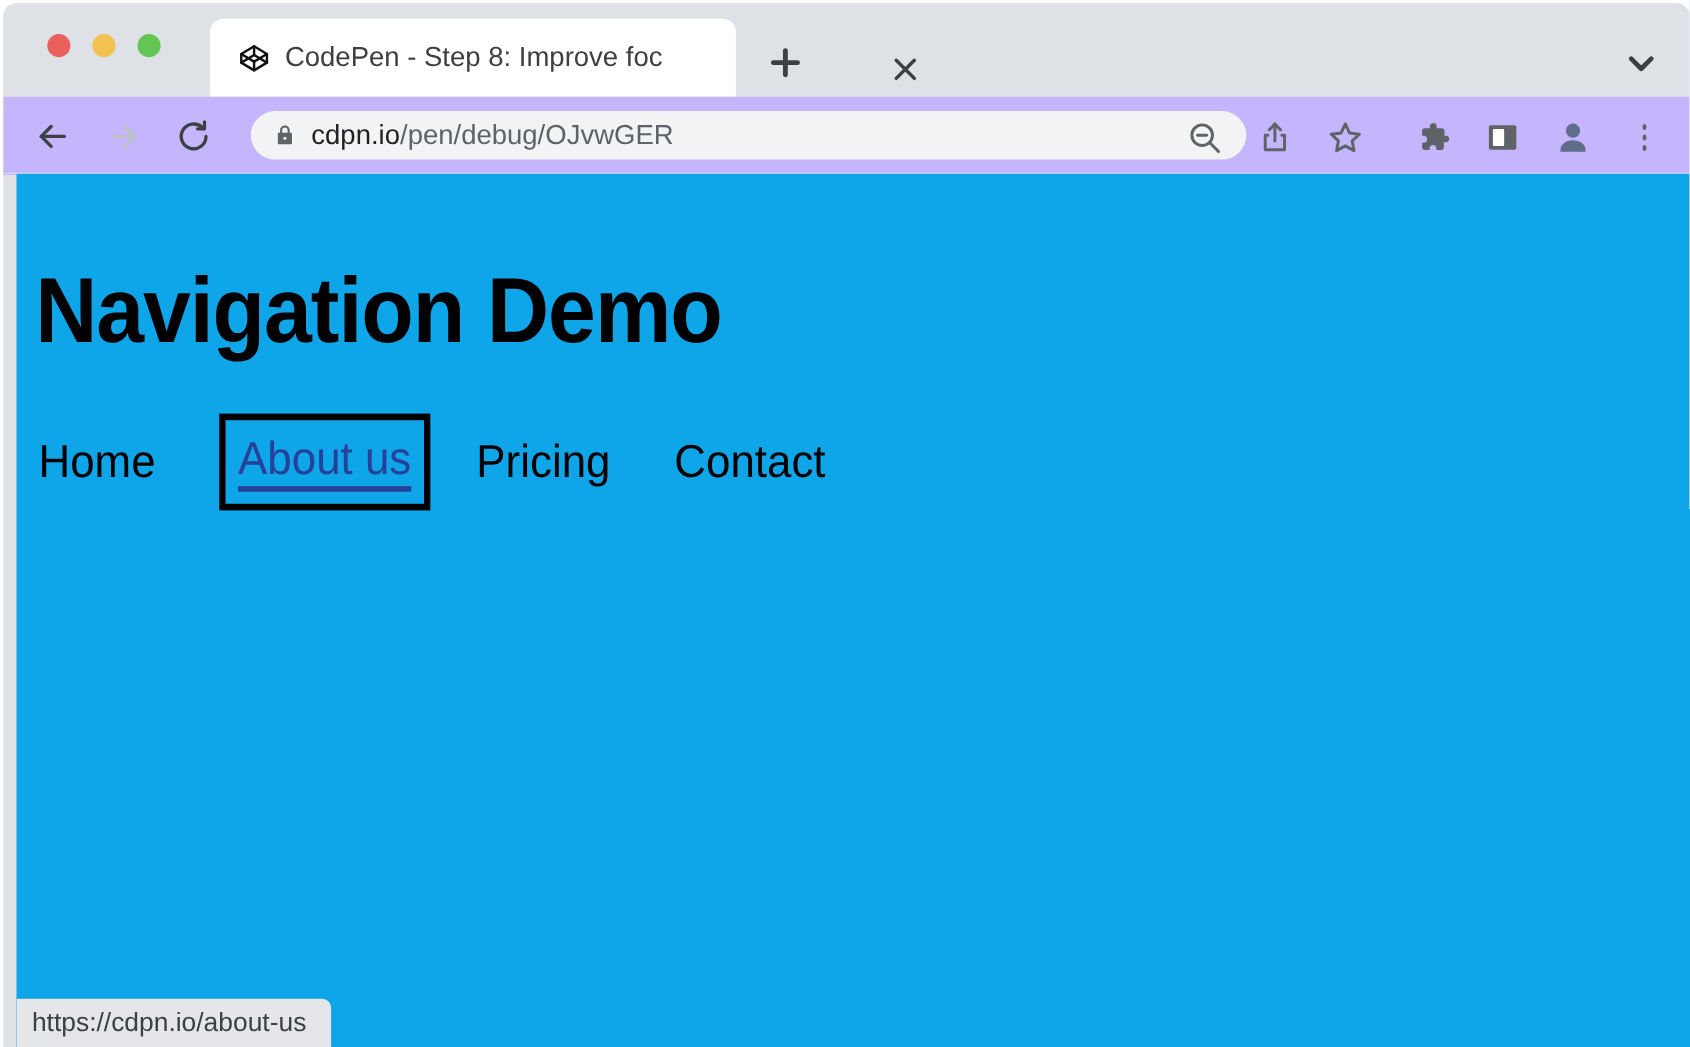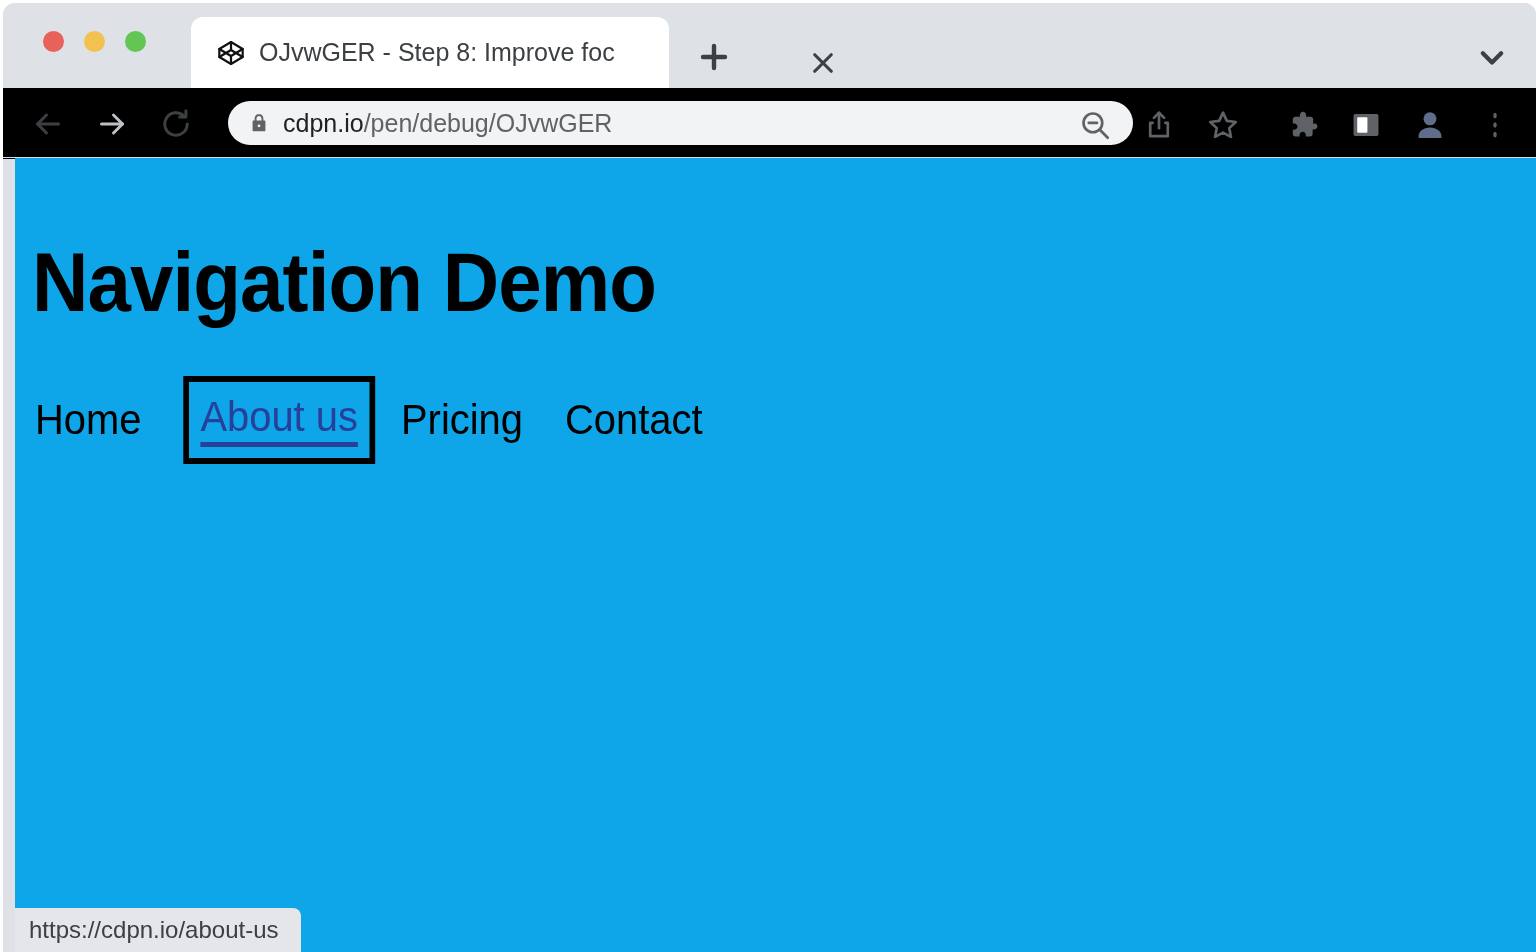--- a/index.html
+++ b/index.html
@@ -91,21 +91,21 @@
     position: absolute;
     left: 1467px; top: 32px;
     width: 44px; height: 44px;
   }
 
   
   .toolbar {
     position: absolute;
     left: 0; top: 85px;
     width: 1533px; height: 71px;
-    background: #000000;
+    background: #c4b5fd;
   }
   .toolbar-sep {
     position: absolute;
     left: 0; top: 154px;
     width: 1533px; height: 1px;
     background: #dadce0;
   }
 
   .nav-btn {
     position: absolute;
@@ -185,21 +185,21 @@
     transform-origin: left top;
     white-space: nowrap;
   }
 
   .nav {
     position: absolute;
     left: 20px;
     top: 224px;
     display: flex;
     align-items: center;
-    gap: 0;
+    gap: 16px;
   }
   .nav-link {
     font-family: "Liberation Sans Narrow", "Liberation Sans", sans-serif;
     font-size: 42px;
     color: #000000;
     text-decoration: none;
     line-height: 1;
     padding: 0;
     display: inline-block;
     white-space: nowrap;
@@ -254,21 +254,21 @@
       <div class="tab">
         <span class="tab-favicon">
           <svg viewBox="0 0 24 24" width="28" height="28" fill="none" stroke="#111" stroke-width="1.9" stroke-linejoin="round" stroke-linecap="round">
             <polygon points="12,2.6 22,8.6 22,15.4 12,21.4 2,15.4 2,8.6"></polygon>
             <polyline points="2,8.6 12,14.6 22,8.6"></polyline>
             <polyline points="2,15.4 12,9.4 22,15.4"></polyline>
             <line x1="12" y1="2.6" x2="12" y2="9.4"></line>
             <line x1="12" y1="14.6" x2="12" y2="21.4"></line>
           </svg>
         </span>
-        <span class="tab-title">OJvwGER - Step 8: Improve foc</span>
+        <span class="tab-title">CodePen - Step 8: Improve foc</span>
         <span class="tab-close">
           <svg viewBox="0 0 24 24" width="36" height="36" fill="none" stroke="#3c4043" stroke-width="2.1" stroke-linecap="round">
             <line x1="6.5" y1="6.5" x2="17.5" y2="17.5"></line>
             <line x1="17.5" y1="6.5" x2="6.5" y2="17.5"></line>
           </svg>
         </span>
       </div>
 
       <div class="new-tab-btn">
         <svg viewBox="0 0 24 24" width="48" height="48" fill="none" stroke="#3c4043" stroke-width="2.2" stroke-linecap="round">

